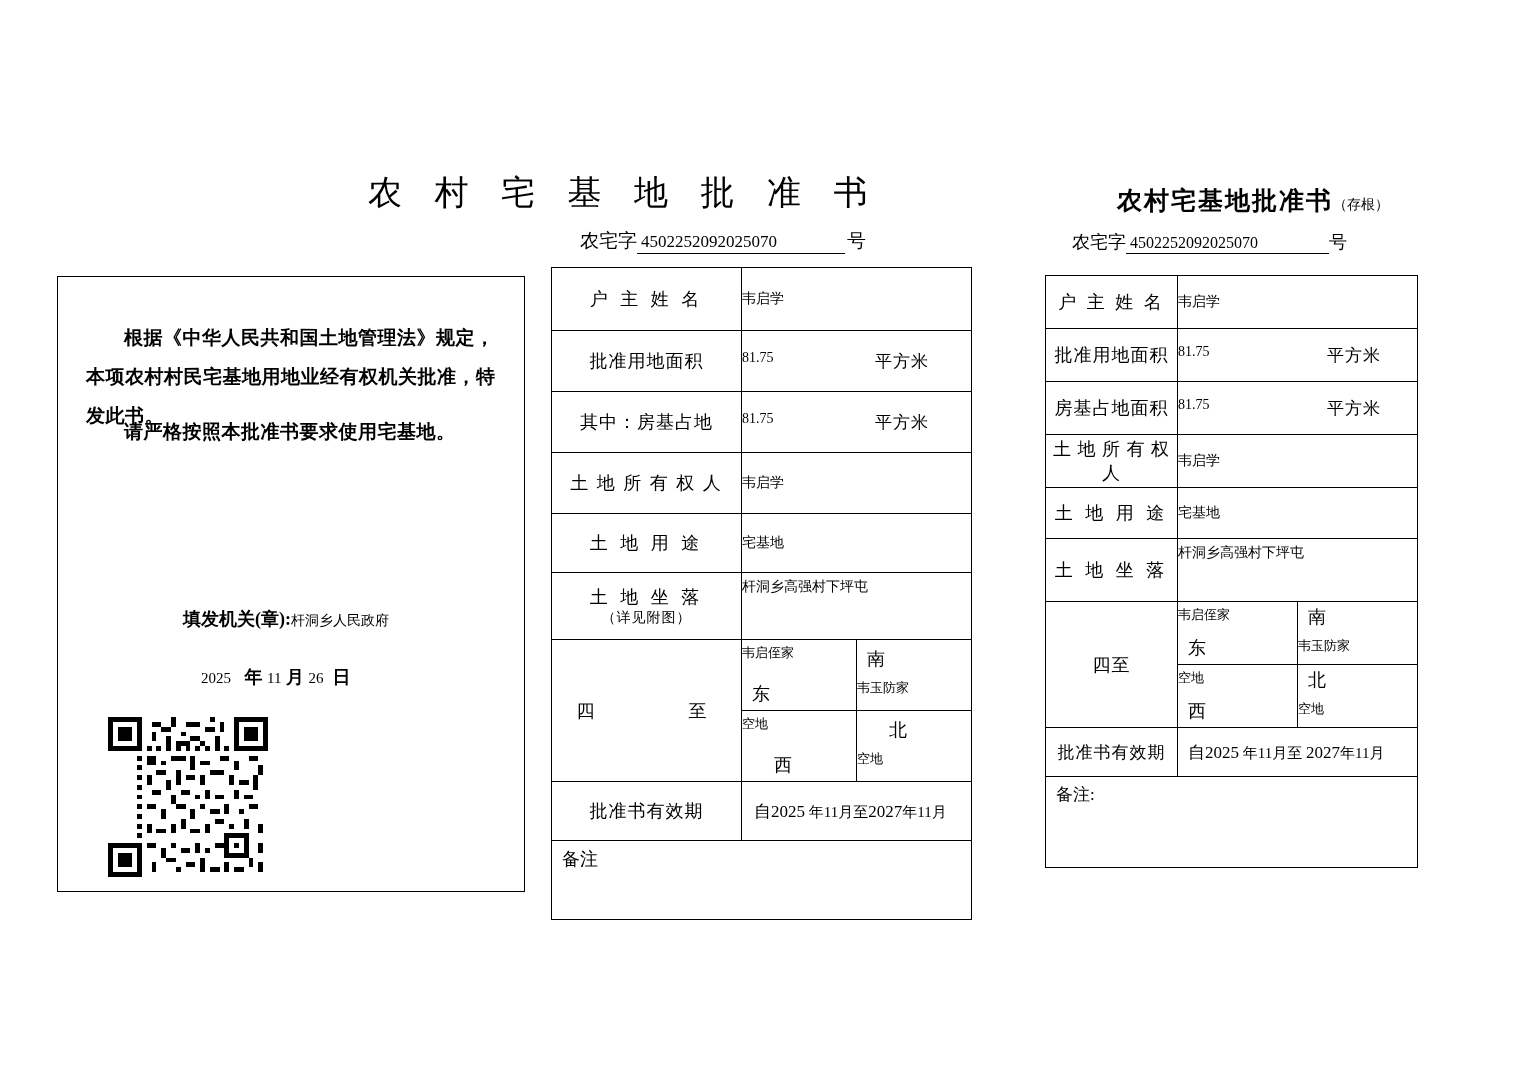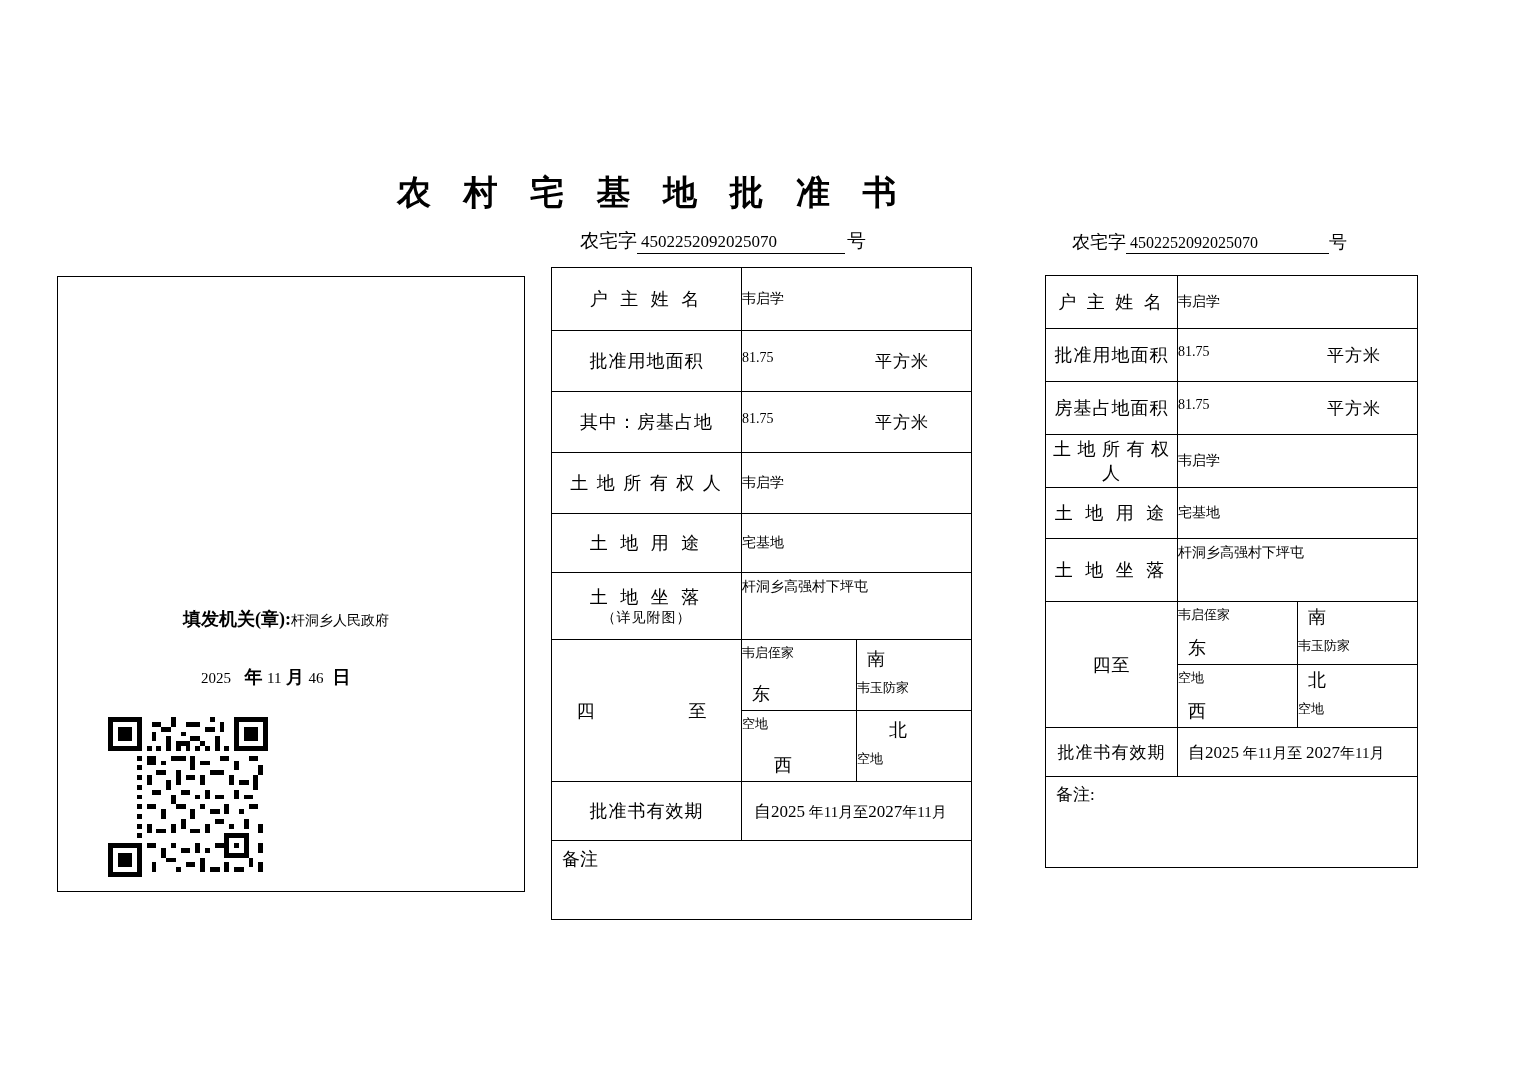--- a/index.html
+++ b/index.html
@@ -11,25 +11,24 @@
     position:relative;
     overflow:hidden;
   }
   .page{position:absolute;inset:0;}
 
   
   .main-title{
     position:absolute;
     left:368px;top:170px;
     font-size:34px;
-    font-weight:700;
+    font-weight:400;
     letter-spacing:12px;
     font-family:"Liberation Serif", serif;
     white-space:nowrap;
-    margin-left:29px;
   }
   .numline{
     position:absolute;
     left:580px;top:228px;
     font-size:19px;
     white-space:nowrap;
     display:flex;align-items:flex-end;
   }
   .numline .lbl{font-size:19px;}
   .numline .numwrap{
@@ -167,31 +166,33 @@
 
   <div class="main-title">农 村 宅 基 地 批 准 书</div>
 
   <div class="numline">
     <span class="lbl">农宅字</span>
     <span class="numwrap">4502252092025070</span>
     <span class="suffix">号</span>
   </div>
 
   <div class="stmt-box">
+    <div class="stmt-p">根据《中华人民共和国土地管理法》规定，本项农村村民宅基地用地业经有权机关批准，特发此书。</div>
+    <div class="stmt-p" style="top:136px;">请严格按照本批准书要求使用宅基地。</div>
 
     <div class="stmt-org">
       <span>填发机关(章):</span><span class="val">杆洞乡人民政府</span>
     </div>
 
     <div class="stmt-date">
       <span class="v">2025</span>
       &nbsp;&nbsp;<span>年</span>
       <span class="v">11</span>
       <span>月</span>
-      <span class="v">46</span>
+      <span class="v">26</span>
       &nbsp;<span>日</span>
     </div>
 
     <svg class="qr" viewBox="0 0 33 33" shape-rendering="crispEdges">
       <rect width="33" height="33" fill="#fff"></rect>
       <g fill="#000">
 
         <rect x="0" y="0" width="7" height="1"></rect>
           <rect x="0" y="6" width="7" height="1"></rect>
         <rect x="0" y="0" width="1" height="7"></rect>
@@ -394,20 +395,23 @@
             <span>年11月至</span><span class="big">2027</span><span>年11月</span>
           </span>
         </td>
       </tr>
       <tr>
         <td colspan="3" style="height:66px;padding:6px 10px;vertical-align:top;font-size:18px">备注</td>
       </tr>
     </tbody>
   </table>
 
+  <div class="stub-title">
+    <span>农村宅基地批准书</span><span class="small">（存根）</span>
+  </div>
 
   <div class="stub-numline">
     <span>农宅字</span>
     <span class="numwrap">4502252092025070</span>
     <span>号</span>
   </div>
 
   <table class="doc" id="stub-table">
     <colgroup>
         <col style="width:132px">

